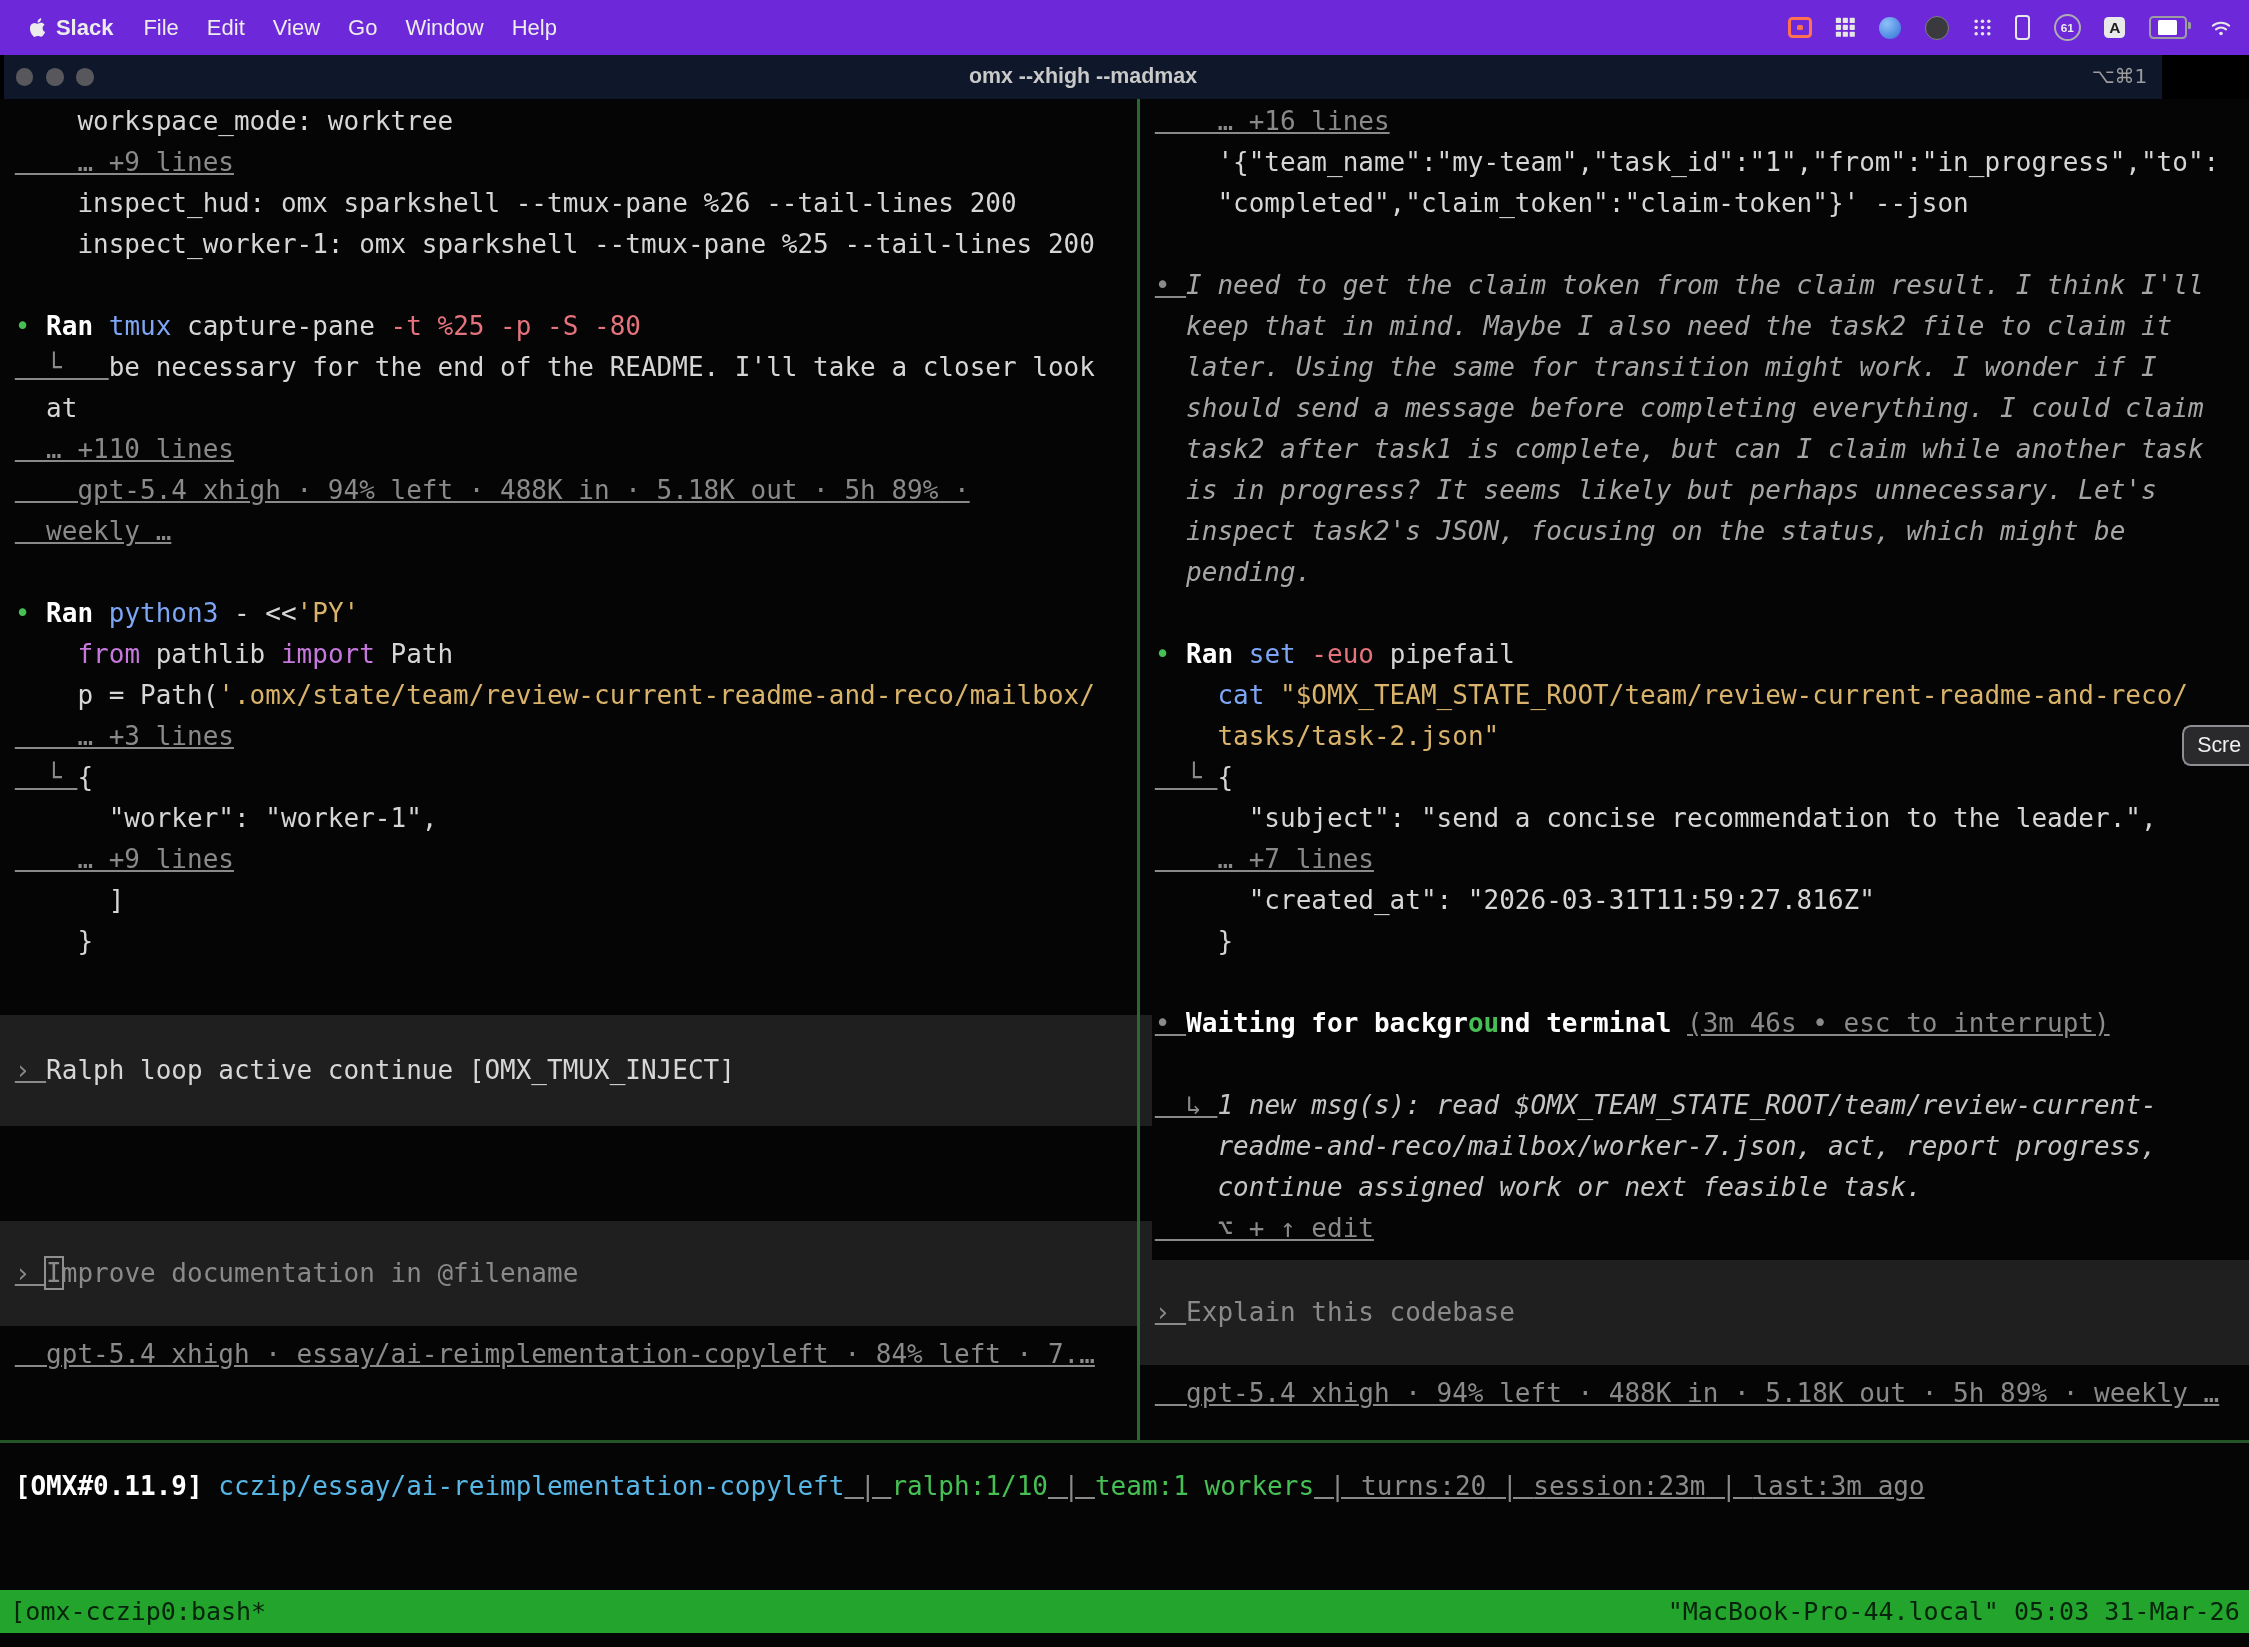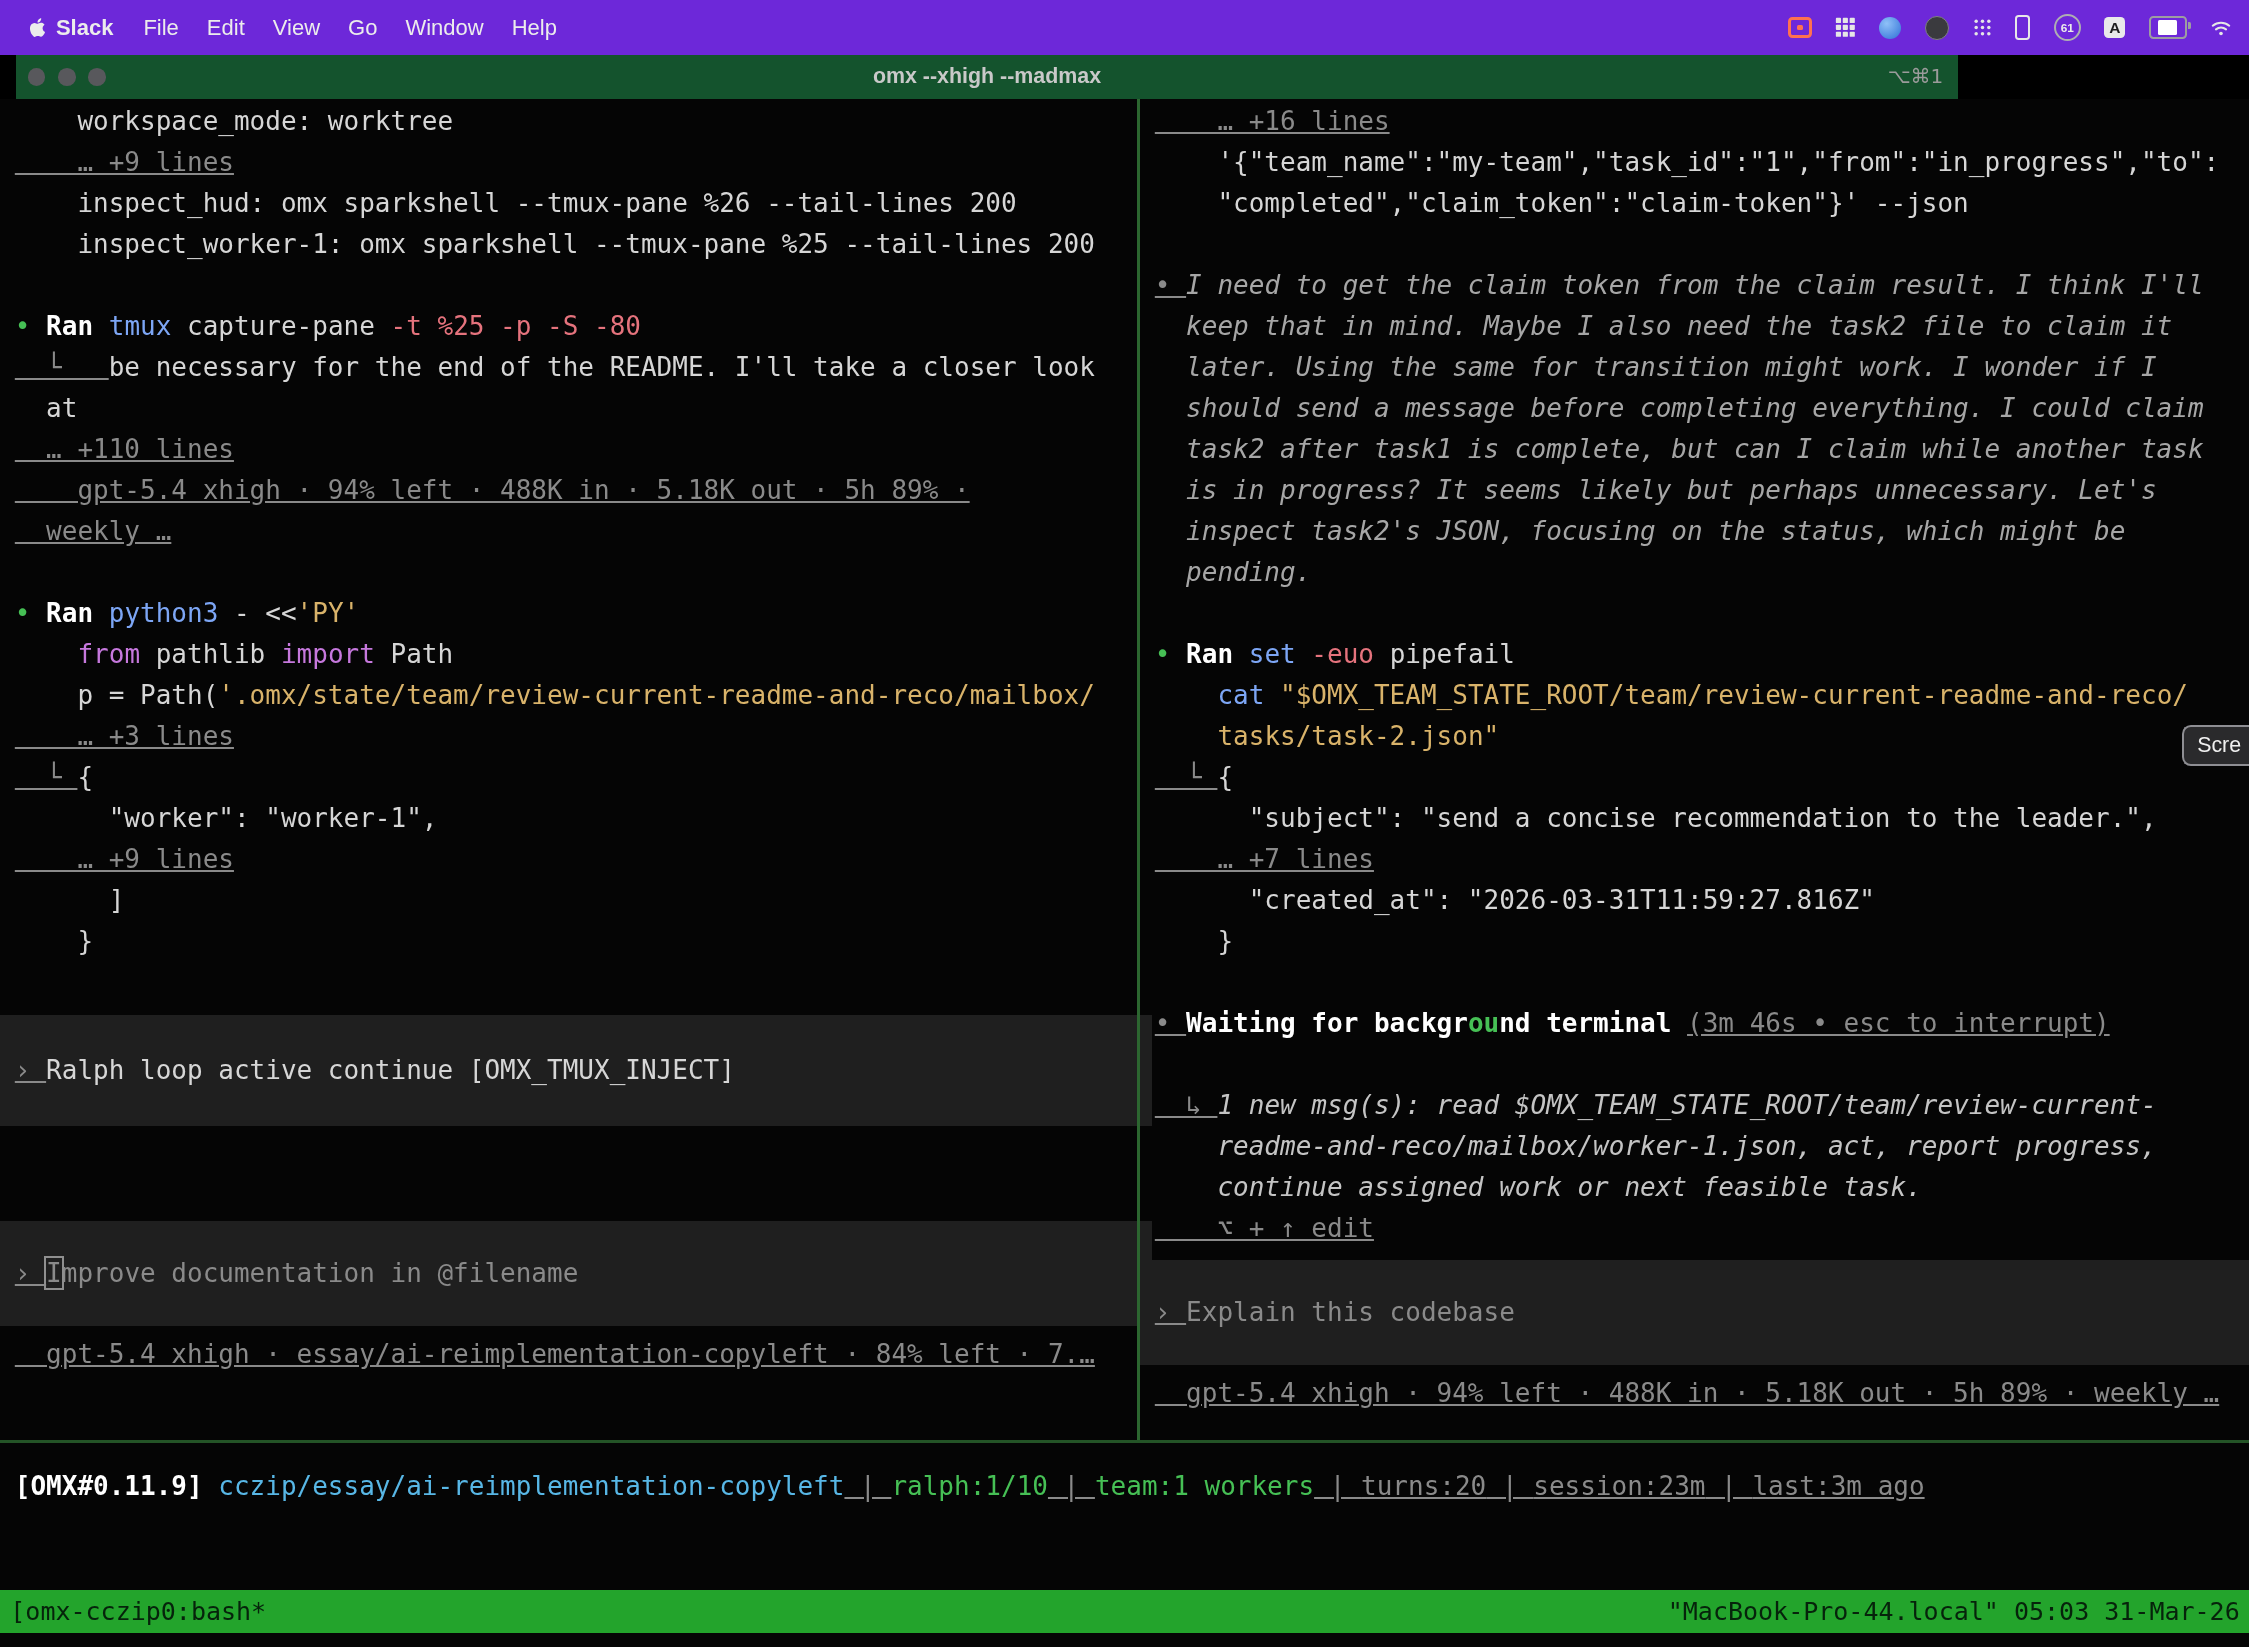--- a/index.html
+++ b/index.html
@@ -19,21 +19,21 @@
   .ic-blue{width:22px;height:22px;border-radius:50%;background:radial-gradient(circle at 35% 30%, #8fc1f8, #2e6fd6);}
   .ic-dark{width:22px;height:22px;border-radius:50%;background:#3a3a3e;border:1.5px solid #808085;}
   .ic-phone{width:11px;height:20.7px;border:2.2px solid #e8e8e8;border-radius:3.7px;}
   .ic-c61{width:23px;height:23px;border-radius:50%;border:2.2px solid #aeaeb2;color:#ececec;font-size:11.8px;font-weight:700;}
   .ic-a{width:20.7px;height:20.7px;border-radius:4.4px;background:#e9e9ea;color:#1c1c1e;font-weight:700;font-size:15.5px;}
   .ic-batt{width:31px;height:15.5px;border:2.2px solid #9d9da1;border-radius:4.4px;position:relative;display:flex;align-items:stretch;padding:1.5px;}
   .batt-fill{width:60%;background:#fff;border-radius:1.5px;}
   .ic-batt::after{content:"";position:absolute;right:-5.9px;top:3.7px;width:3px;height:6.6px;background:#9d9da1;border-radius:0 1.5px 1.5px 0;}
 
   
-  .titlebar{position:absolute;top:55px;left:16px;width:1942px;height:44px;background:#14532d;border-bottom:1.5px solid #101010;}
+  .titlebar{position:absolute;top:55px;left:4px;width:2158px;height:44px;background:#0f172a;border-bottom:1.5px solid #101010;}
   .traffic{position:absolute;left:11.8px;top:13.3px;display:flex;gap:12.5px;}
   .tl{width:17.7px;height:17.7px;border-radius:50%;background:#58585c;}
   .wtitle{position:absolute;left:0;right:0;top:0;text-align:center;line-height:43px;font-size:21.4px;font-weight:600;color:#c9c9c9;}
   .wshort{position:absolute;right:14.8px;top:0;line-height:43px;font-size:20px;color:#9b9b9b;font-family:"DejaVu Sans",sans-serif;}
 
   
   .terminal{position:absolute;top:99px;left:0;width:2250px;height:1549px;background:#050505;overflow:hidden;
     font-family:"DejaVu Sans Mono",monospace;font-size:26px;color:#d6d6d6;}
   .pane{position:absolute;top:0;padding:2.2px 0 0 14.8px;overflow:hidden;}
   .pane-left{left:0;width:1137px;height:1341px;}
@@ -195,21 +195,21 @@
       <div class="trow"><span class="seg d">    </span><span class="seg y">tasks/task-2.json"</span></div>
       <div class="trow"><span class="seg dim">  └ </span><span class="seg d">{</span></div>
       <div class="trow"><span class="seg d">      "subject": "send a concise recommendation to the leader.",</span></div>
       <div class="trow"><span class="seg dim">    … +7 lines</span></div>
       <div class="trow"><span class="seg d">      "created_at": "2026-03-31T11:59:27.816Z"</span></div>
       <div class="trow"><span class="seg d">    }</span></div>
       <div class="trow">&nbsp;</div>
       <div class="trow"><span class="seg dim">• </span><span class="seg w">Waiting for backgr</span><span class="seg gw">ou</span><span class="seg w">nd terminal </span><span class="seg dim">(3m 46s • esc to interrupt)</span></div>
       <div class="trow">&nbsp;</div>
       <div class="trow"><span class="seg dim">  ↳ </span><span class="seg ib">1 new msg(s): read $OMX_TEAM_STATE_ROOT/team/review-current-</span></div>
-      <div class="trow"><span class="seg ib">    readme-and-reco/mailbox/worker-1.json, act, report progress,</span></div>
+      <div class="trow"><span class="seg ib">    readme-and-reco/mailbox/worker-7.json, act, report progress,</span></div>
       <div class="trow"><span class="seg ib">    continue assigned work or next feasible task.</span></div>
       <div class="trow"><span class="seg dim">    ⌥ + ↑ edit</span></div>
       <div style="height: 11px;"></div>
       <div class="band" style="height: 105px;">
         <div class="trow"><span class="seg dim">› </span><span class="seg ghost">Explain this codebase</span></div>
       </div>
       <div style="height: 8px;"></div>
       <div class="trow"><span class="seg dim">  gpt-5.4 xhigh · 94% left · 488K in · 5.18K out · 5h 89% · weekly …</span></div>
     </div>
   <div class="vborder"></div>

